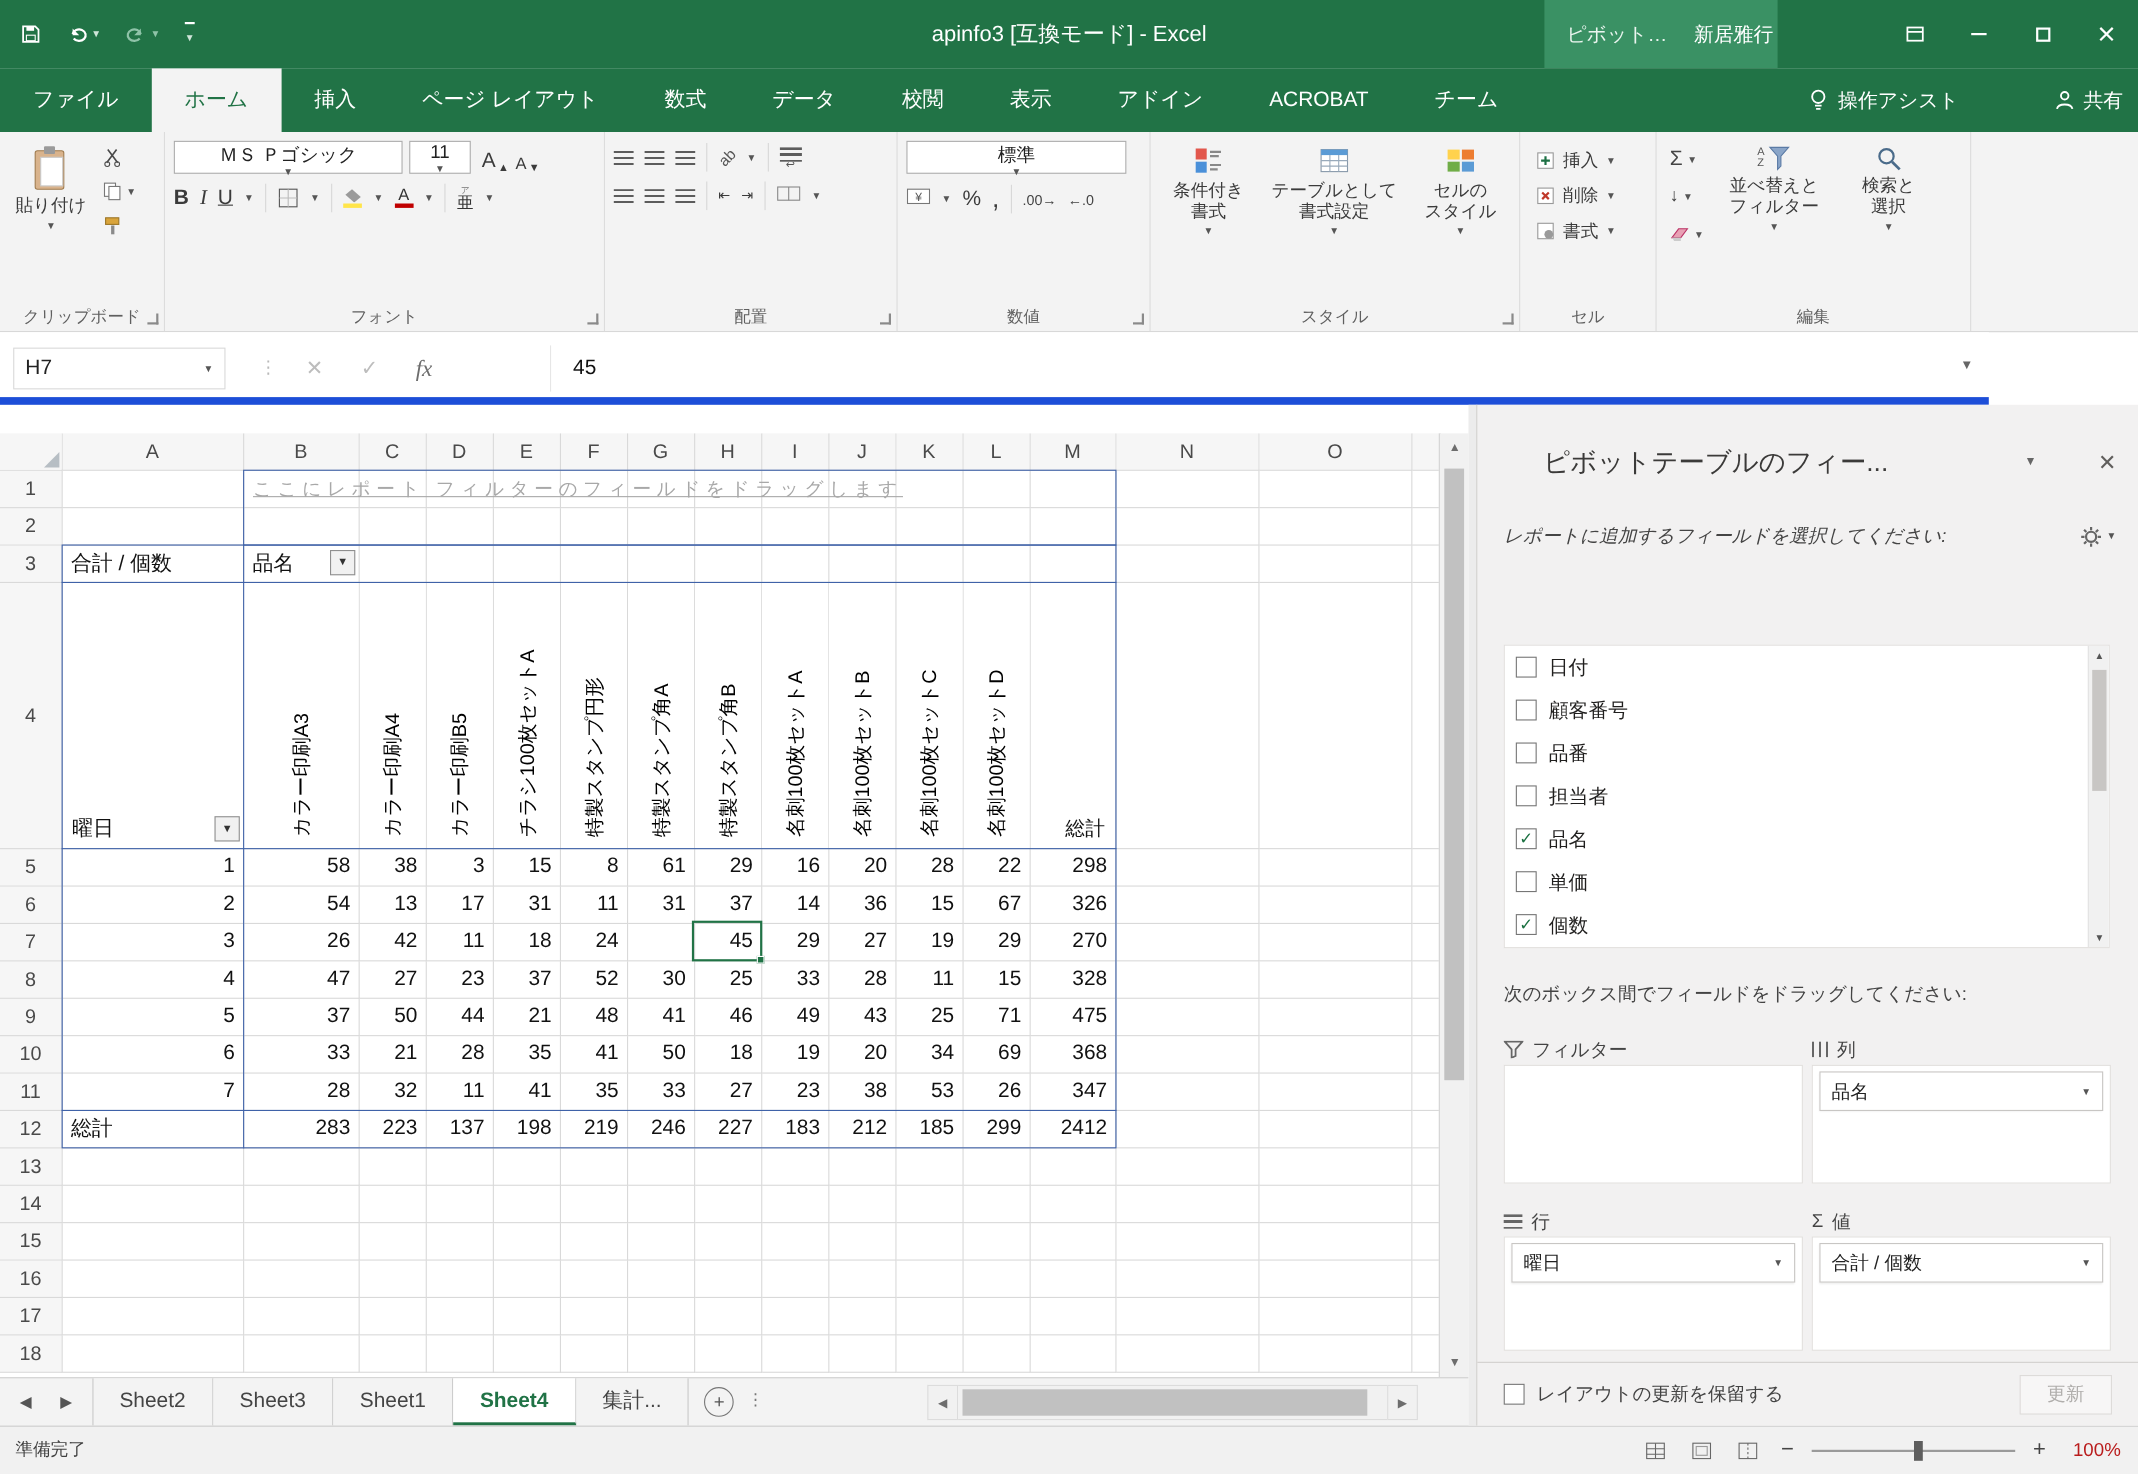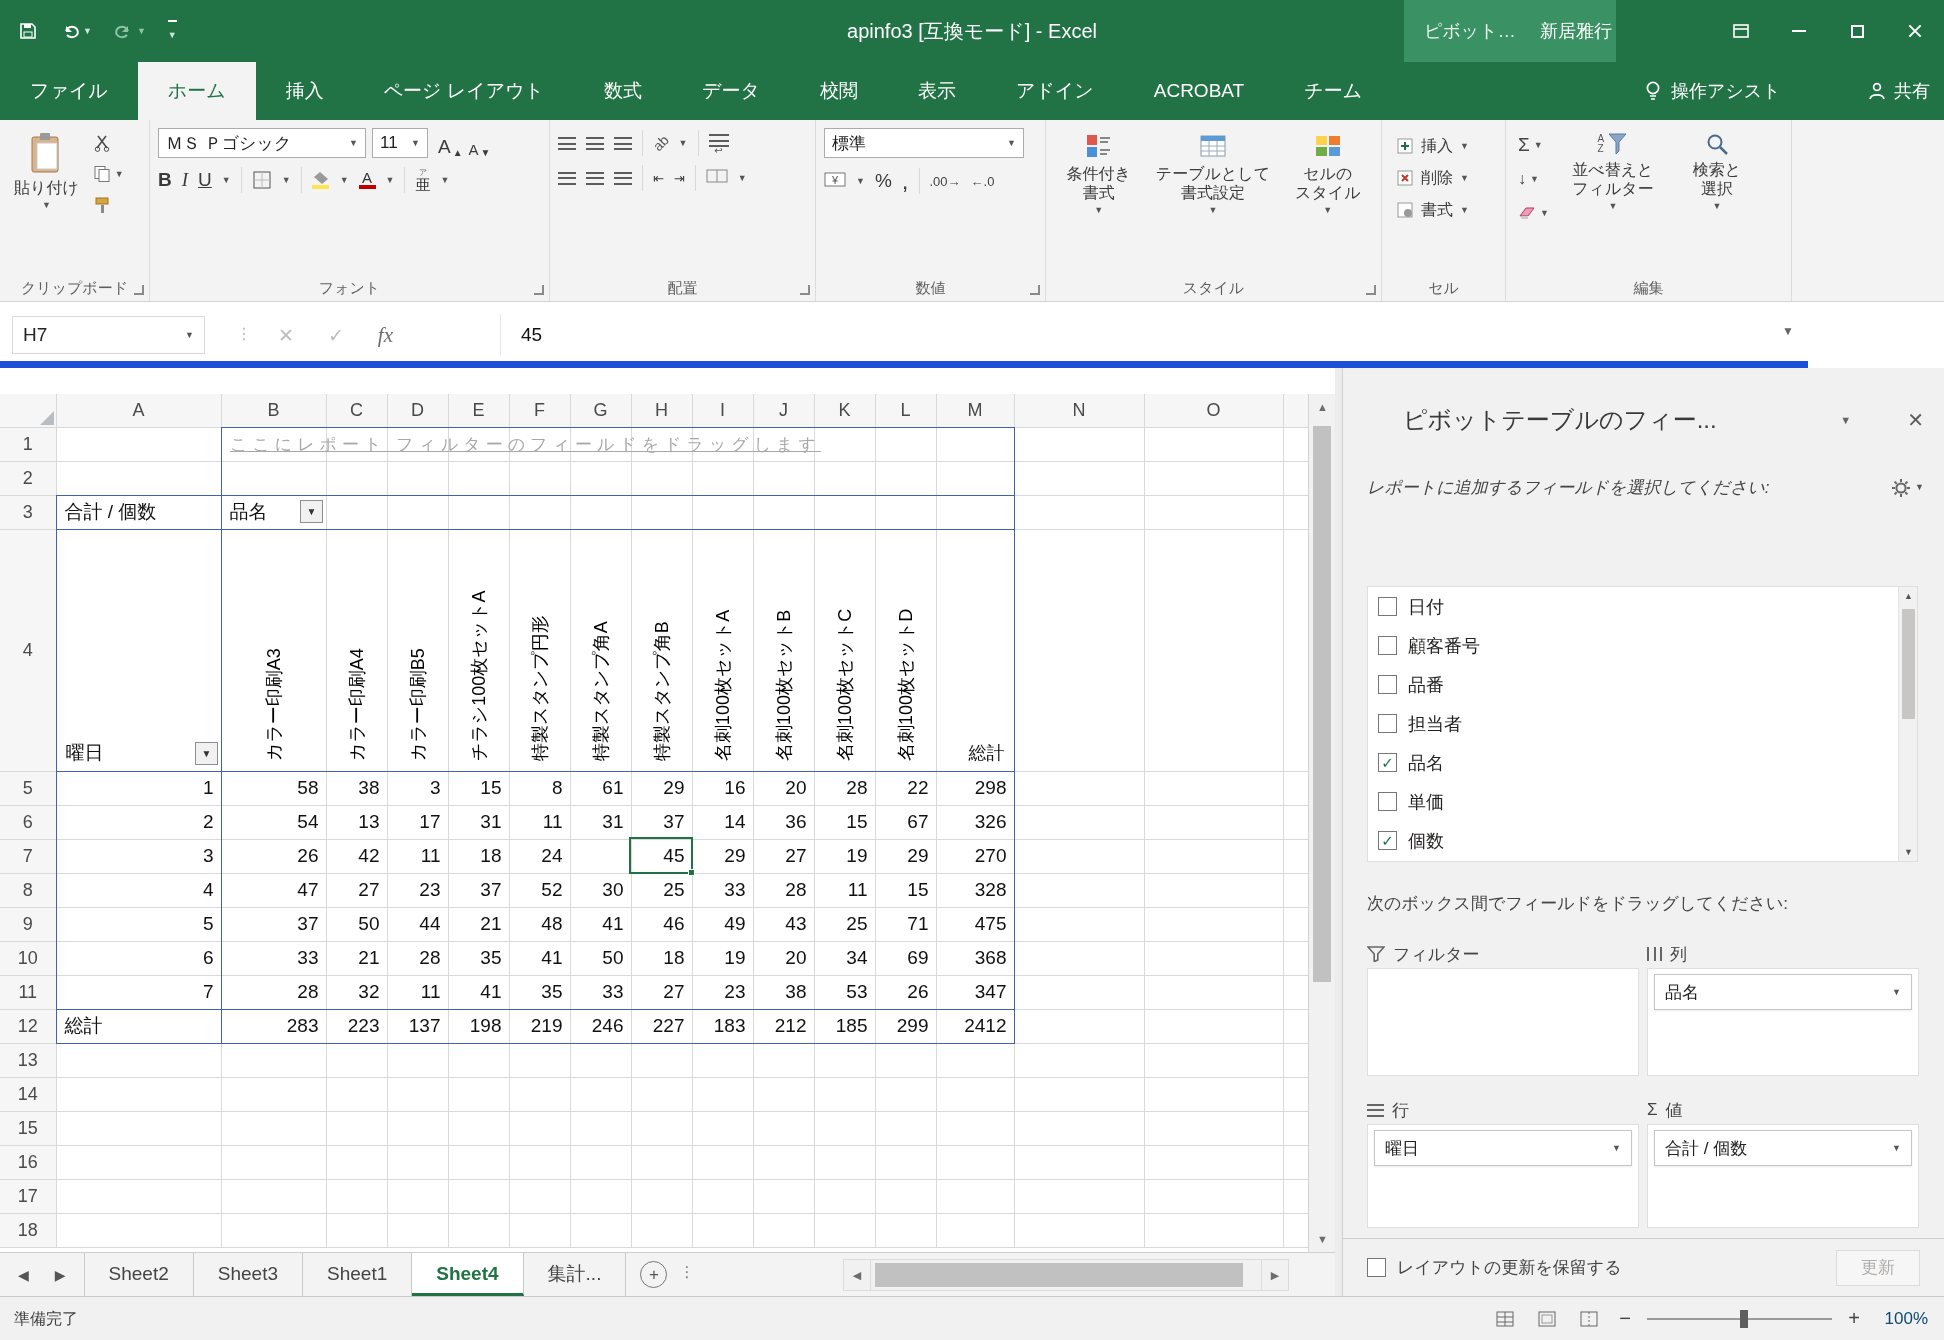--- a/index.html
+++ b/index.html
@@ -36,21 +36,21 @@
 
 
 #ribbon{position:absolute;left:0;top:120px;width:1944px;height:182px;background:#f3f3f3;border-bottom:1px solid #d5d5d5;display:flex;}
 .rgroup{position:relative;height:100%;border-right:1px solid #dcdcdc;flex:none;}
 .rg-label{position:absolute;bottom:3px;left:0;right:0;text-align:center;font-size:15px;color:#5f5f5f;}
 .dlg{position:absolute;right:5px;bottom:6px;width:10px;height:10px;border-right:2px solid #8a8a8a;border-bottom:2px solid #8a8a8a;}
 .rg-body{padding:8px 8px 32px;height:100%;}
 .btn-big{display:flex;flex-direction:column;align-items:center;gap:4px;padding:4px 6px;}
 .bb-label{white-space:pre-line;text-align:center;font-size:16px;line-height:19px;color:#3b3b3b;}
 .btn-sm{display:flex;align-items:center;gap:4px;height:26px;padding:0 4px;}
-.combo{height:30px;border:1px solid #ababab;background:#fff;display:flex;align-items:center;justify-content:space-between;padding:0 7px;font-size:17px;color:#222;}
+.combo{height:30px;border:1px solid #ababab;background:#fff;display:flex;align-items:center;justify-content:space-between;padding:0 7px;font-size:17px;color:#222;flex-direction:column;}
 .rrow{display:flex;align-items:center;gap:10px;margin-top:9px;}
 .fbtn{font-size:19px;color:#3b3b3b;display:flex;align-items:flex-end;gap:2px;}
 .stack{display:flex;flex-direction:column;align-items:center;gap:1px;}
 .bar{width:17px;height:4px;}
 .ali{width:18px;height:13px;background:repeating-linear-gradient(to bottom,#5c5c5c 0 2px,transparent 2px 5.5px);}
 .vsep{width:1px;height:26px;background:#d8d8d8;}
 .cellrow{display:flex;align-items:center;gap:7px;height:32px;padding:0 6px;}
 .cellrow span.lbl{font-size:16px;color:#3b3b3b;}
 .dec{font-size:13px;color:#444;}
 .phon{display:flex;flex-direction:column;align-items:center;line-height:1;}
@@ -110,21 +110,21 @@
 .hs{position:absolute;left:843px;top:6px;width:446px;height:32px;display:flex;align-items:center;}
 .hsb{width:28px;height:32px;display:flex;align-items:center;justify-content:center;color:#6d6d6d;font-size:11px;background:#f1f1f1;border:1px solid #dcdcdc;}
 .hstrack{flex:1;height:32px;background:#f1f1f1;border-top:1px solid #dcdcdc;border-bottom:1px solid #dcdcdc;position:relative;}
 .hsthumb{position:absolute;left:4px;top:3px;height:24px;width:368px;background:#c1c1c1;}
 
 
 #statusbar{position:absolute;left:0;top:1296px;width:1944px;height:44px;background:#f1f1f1;border-top:1px solid #cacaca;}
 .ready{position:absolute;left:14px;top:0;line-height:43px;font-size:16px;color:#3f3f3f;}
 .sb-right{position:absolute;right:16px;top:0;height:43px;display:flex;align-items:center;gap:14px;}
 .viewbtn{width:28px;height:28px;display:flex;align-items:center;justify-content:center;}
-.zoomtxt{font-size:17px;color:#0c4a6e;width:52px;text-align:right;}
+.zoomtxt{font-size:17px;color:#b91c1c;width:52px;text-align:right;}
 .zmin,.zplus{font-size:20px;color:#444;width:16px;text-align:center;}
 .ztrack{width:185px;height:2px;background:#9a9a9a;position:relative;}
 .zthumb{position:absolute;left:93px;top:-8px;width:8px;height:18px;background:#5e5e5e;}
 
 
 #pane{position:absolute;left:1342px;top:368px;width:602px;height:928px;background:#f2f1f1;border-left:1px solid #d2d0ce;}
 #gapstrip{position:absolute;left:1335px;top:368px;width:7px;height:928px;background:#ececec;}
 .p-title-row{position:absolute;left:24px;right:20px;top:36px;display:flex;align-items:center;}
 .p-title{font-size:24px;color:#3b3a39;flex:1;margin-left:36px;}
 .p-caret{font-size:11px;color:#666;margin-right:56px;}

